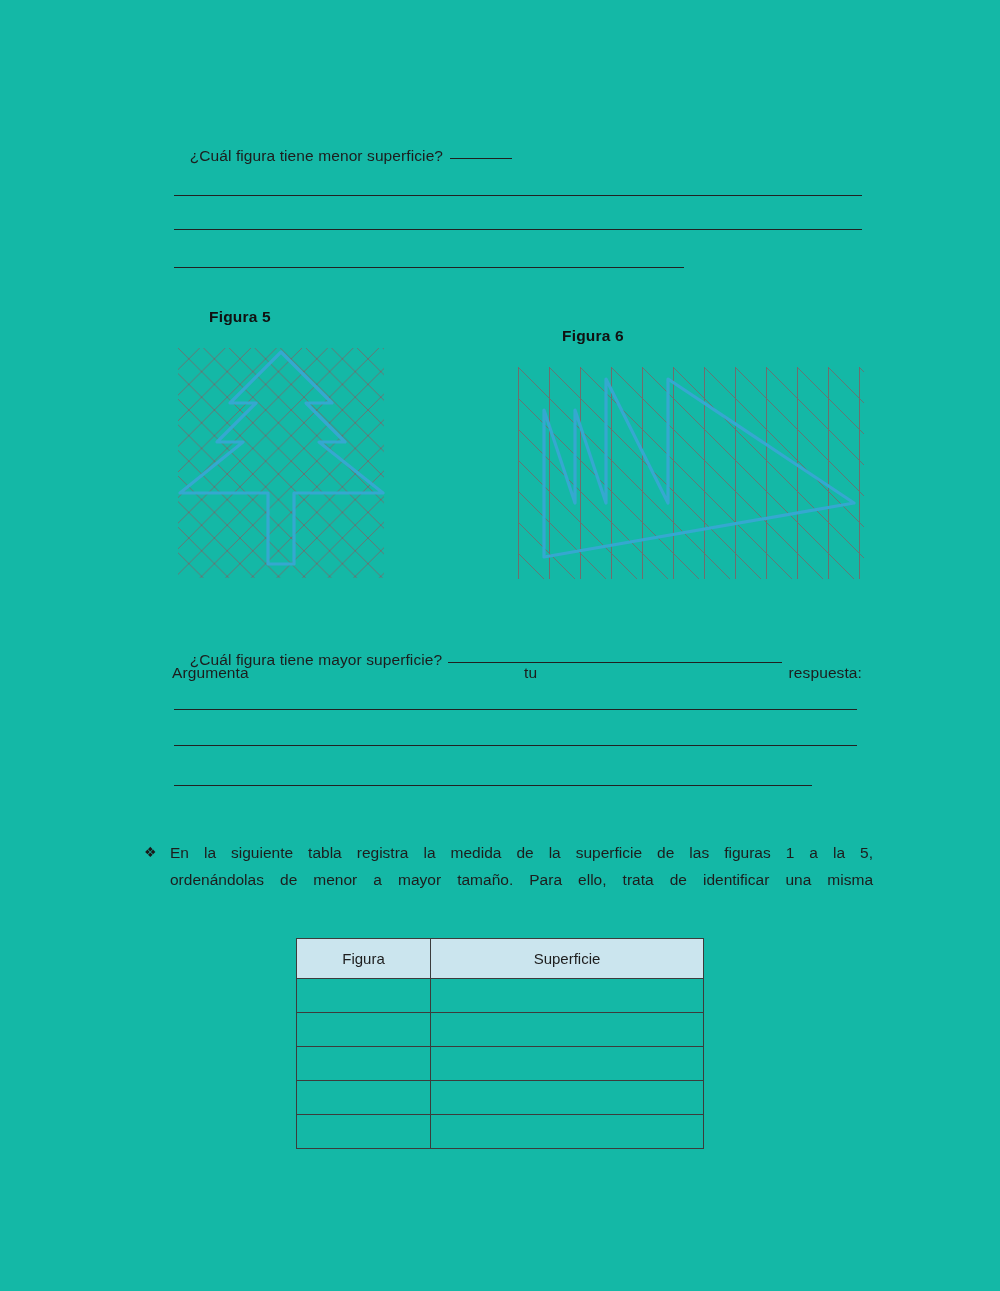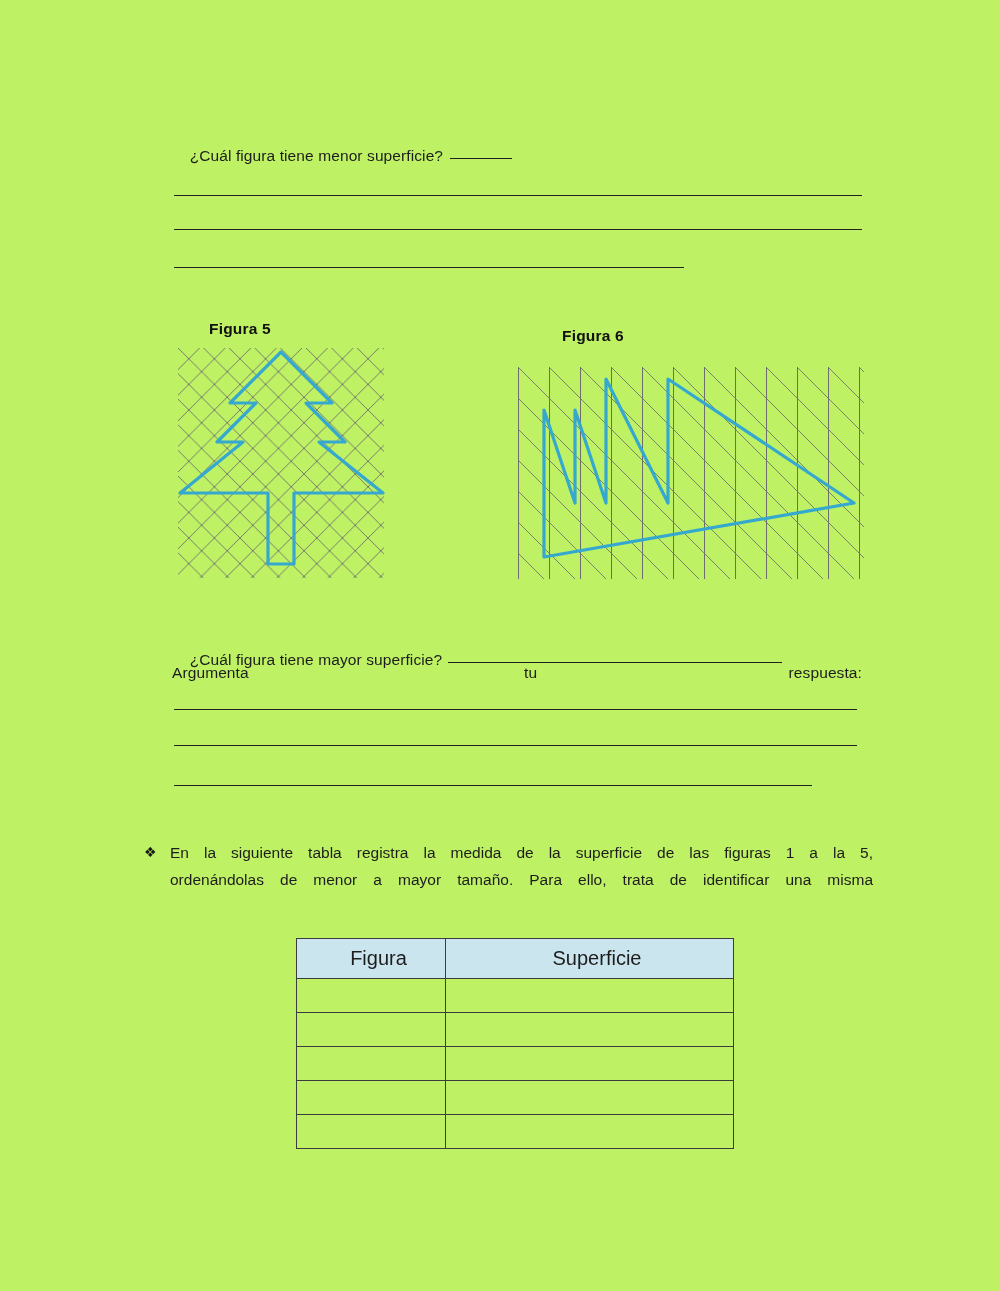--- a/index.html
+++ b/index.html
@@ -12,21 +12,21 @@
     height: 1291px;
     position: relative;
     font-family: "Liberation Sans", sans-serif;
     color: #1a1a1a;
     overflow: hidden;
   }
 
   .page {
     position: absolute;
     inset: 0;
-    background: #bef264;
+    background: #14b8a6;
   }
 
   
   .q-line {
     position: absolute;
     font-size: 15.5px;
     line-height: 26px;
     letter-spacing: 0.1px;
     white-space: pre;
     color: #1d1d1d;
@@ -91,43 +91,42 @@
     table-layout: fixed;
   }
   .tbl th, .tbl td {
     border: 1.4px solid #3c3c3c;
     height: 33px;
     padding: 0;
   }
   .tbl th {
     background: #cbe5ee;
     font-weight: normal;
-    font-size: 20px;
+    font-size: 15px;
     color: #1d1d1d;
     height: 39px;
-    padding-left: 15px;
   }
   .col-fig { width: 133px; }
   .col-sup { width: 272px; }
 </style>
 </head>
 <body>
 
 <div class="page">
 
   <div class="q-line" style="left:172px; top:117px;">
     <span>¿Cuál figura tiene menor superficie?</span><span class="underline-inline" style="width:62px; margin-left:7px;"></span>
   </div>
 
 
   <div class="rule" style="left:174px; top:195px; width:688px;"></div>
   <div class="rule" style="left:174px; top:229px; width:688px;"></div>
   <div class="rule" style="left:174px; top:267px; width:510px;"></div>
 
-  <div class="fig-title" style="left:209px; top:320px;">Figura 5</div>
+  <div class="fig-title" style="left:209px; top:308px;">Figura 5</div>
 
   <div class="fig-wrap" style="left:176px; top:346px;">
     <svg width="212" height="236" viewBox="0 0 212 236">
       <defs>
 
         <pattern id="diamondGrid" width="25.6" height="25.6" patternUnits="userSpaceOnUse">
           <path d="M -6.4 6.4 L 6.4 -6.4 M 0 25.6 L 25.6 0 M 19.2 32 L 32 19.2" stroke="#6e6e6e" stroke-width="0.9" fill="none"></path>
           <path d="M -6.4 19.2 L 6.4 32 M 0 0 L 25.6 25.6 M 19.2 -6.4 L 32 6.4" stroke="#6e6e6e" stroke-width="0.9" fill="none"></path>
         </pattern>
       </defs>

